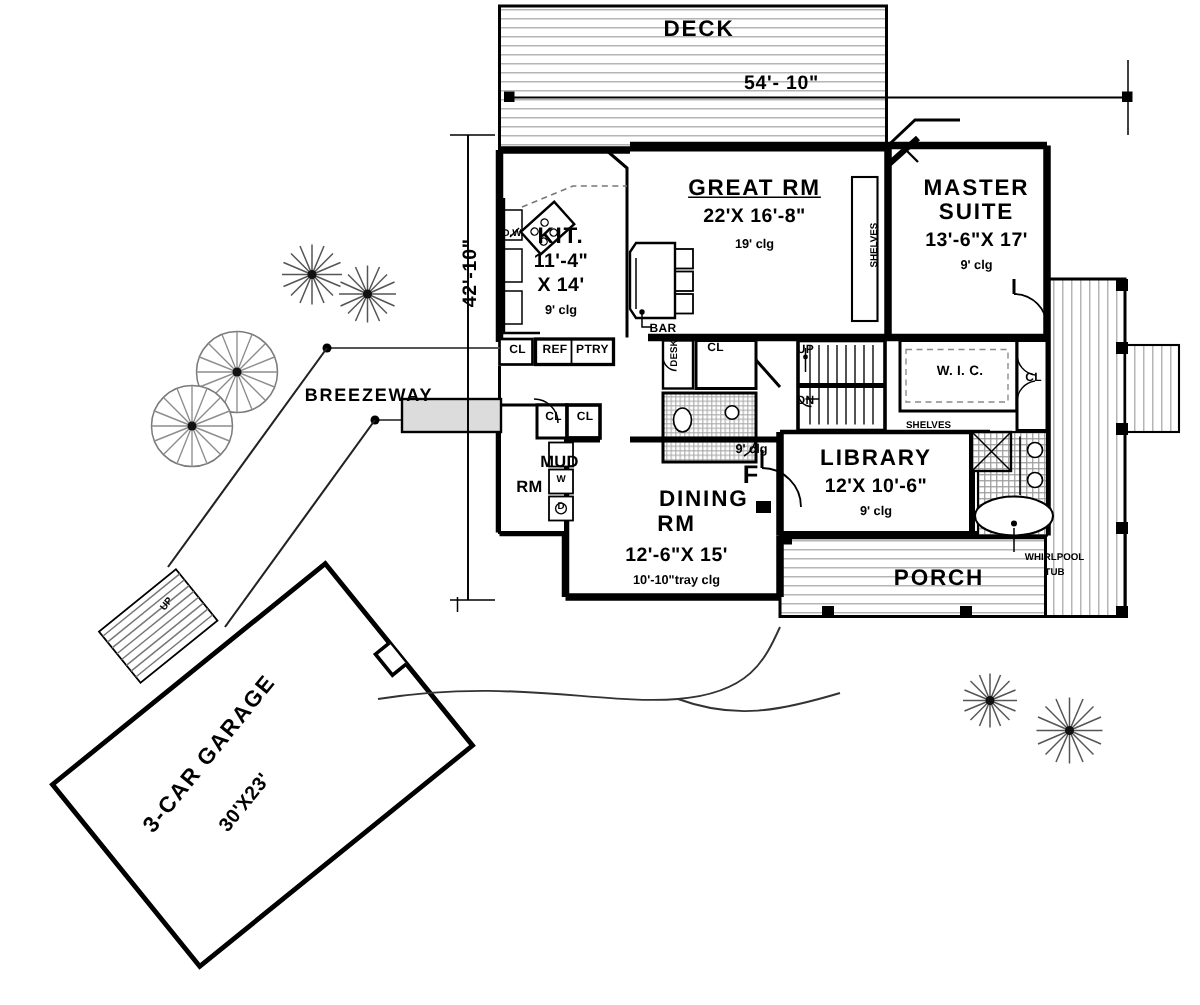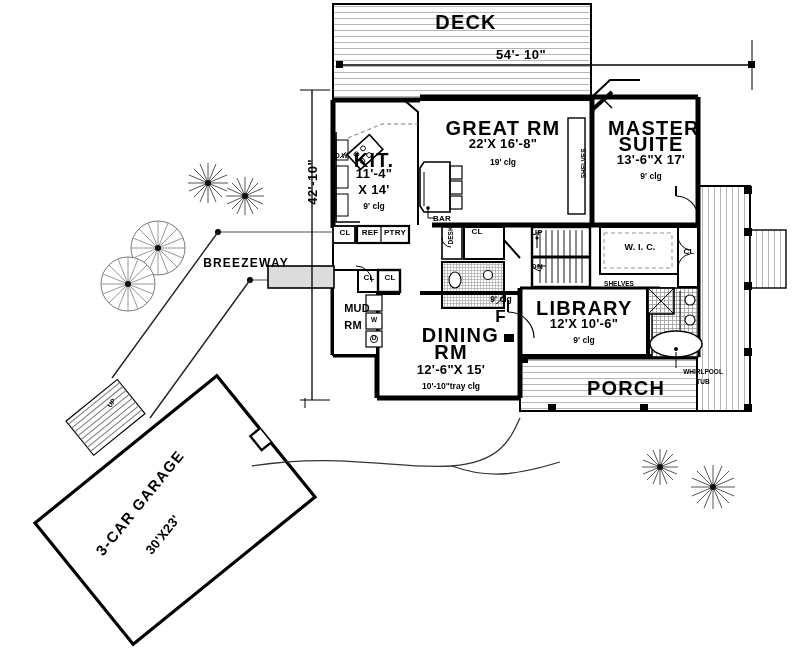--- a/index.html
+++ b/index.html
@@ -3,21 +3,21 @@
 <meta charset="utf-8">
 <title>Floor Plan</title>
 <style>
   html,body{margin:0;padding:0;background:#ffffff;}
   body{width:800px;height:670px;overflow:hidden;
        font-family:"Liberation Sans",sans-serif;color:#000;}
   #plan{position:relative;width:800px;height:670px;}
   svg{position:absolute;left:0;top:0;}
   .lbl{position:absolute;text-align:center;font-weight:bold;
        letter-spacing:.5px;line-height:1.05;white-space:nowrap;}
-  .room-name{font-size:20px;letter-spacing:1.2px;}
+  .room-name{font-size:15px;letter-spacing:1.2px;}
   .room-dim{font-size:13px;letter-spacing:.3px;}
   .clg{font-size:8.5px;font-weight:bold;letter-spacing:0;}
   .small{font-size:8px;font-weight:bold;letter-spacing:.2px;}
   .tiny{font-size:6.5px;font-weight:bold;letter-spacing:0;}
   .dimtxt{font-size:13px;font-weight:bold;letter-spacing:.5px;}
   .vert{transform-origin:center center;}
 </style>
 </head>
 <body>
 
@@ -387,21 +387,21 @@
     </g>
   </g>
 </svg>
 
 <div class="lbl room-name" style="left:416px;top:12px;width:100px;">DECK</div>
 
 <div class="lbl dimtxt" style="left:466px;top:48px;width:110px;">54'- 10"</div>
 
 <div class="lbl dimtxt vert" style="left:273px;top:175px;width:80px;transform:rotate(-90deg);">42'-10"</div>
 
-<div class="lbl room-name" style="left:443px;top:118px;width:120px;">GREAT RM</div>
+<div class="lbl room-name" style="left:443px;top:118px;width:120px;text-decoration:underline;">GREAT RM</div>
 <div class="lbl room-dim" style="left:443px;top:137px;width:120px;">22'X 16'-8"</div>
 <div class="lbl clg" style="left:443px;top:158px;width:120px;">19' clg</div>
 
 <div class="lbl room-name" style="left:608px;top:118px;width:86px;">MASTER</div>
 <div class="lbl room-name" style="left:608px;top:134px;width:86px;">SUITE</div>
 <div class="lbl room-dim" style="left:604px;top:153px;width:94px;">13'-6"X 17'</div>
 <div class="lbl clg" style="left:608px;top:172px;width:86px;">9' clg</div>
 
 <div class="lbl room-name" style="left:349px;top:150px;width:50px;">KIT.</div>
 <div class="lbl room-dim" style="left:345px;top:167px;width:58px;">11'-4"</div>
@@ -431,21 +431,21 @@
 <div class="lbl clg" style="left:536px;top:336px;width:96px;">9' clg</div>
 
 <div class="lbl clg" style="left:480px;top:295px;width:42px;">9' clg</div>
 <div class="lbl room-name" style="left:482px;top:308px;width:38px;font-size:17px;">F</div>
 
 <div class="lbl room-name" style="left:403px;top:325px;width:96px;text-align:right;">DINING</div>
 <div class="lbl room-name" style="left:403px;top:342px;width:96px;">RM</div>
 <div class="lbl room-dim" style="left:399px;top:363px;width:104px;">12'-6"X 15'</div>
 <div class="lbl clg" style="left:397px;top:382px;width:108px;">10'-10"tray clg</div>
 
-<div class="lbl small" style="left:340px;top:303px;width:34px;font-size:11px;">MUD</div>
+<div class="lbl small" style="left:356px;top:303px;width:34px;font-size:11px;">MUD</div>
 <div class="lbl small" style="left:336px;top:320px;width:34px;font-size:11px;">RM</div>
 <div class="lbl small" style="left:360px;top:274px;width:18px;">CL</div>
 <div class="lbl small" style="left:381px;top:274px;width:18px;">CL</div>
 <div class="lbl tiny" style="left:368px;top:317px;width:12px;">W</div>
 <div class="lbl tiny" style="left:368px;top:335px;width:12px;">D</div>
 
 <div class="lbl room-name" style="left:578px;top:378px;width:96px;">PORCH</div>
 
 <div class="lbl tiny" style="left:672px;top:369px;width:62px;">WHIRLPOOL</div>
 <div class="lbl tiny" style="left:672px;top:379px;width:62px;">TUB</div>

